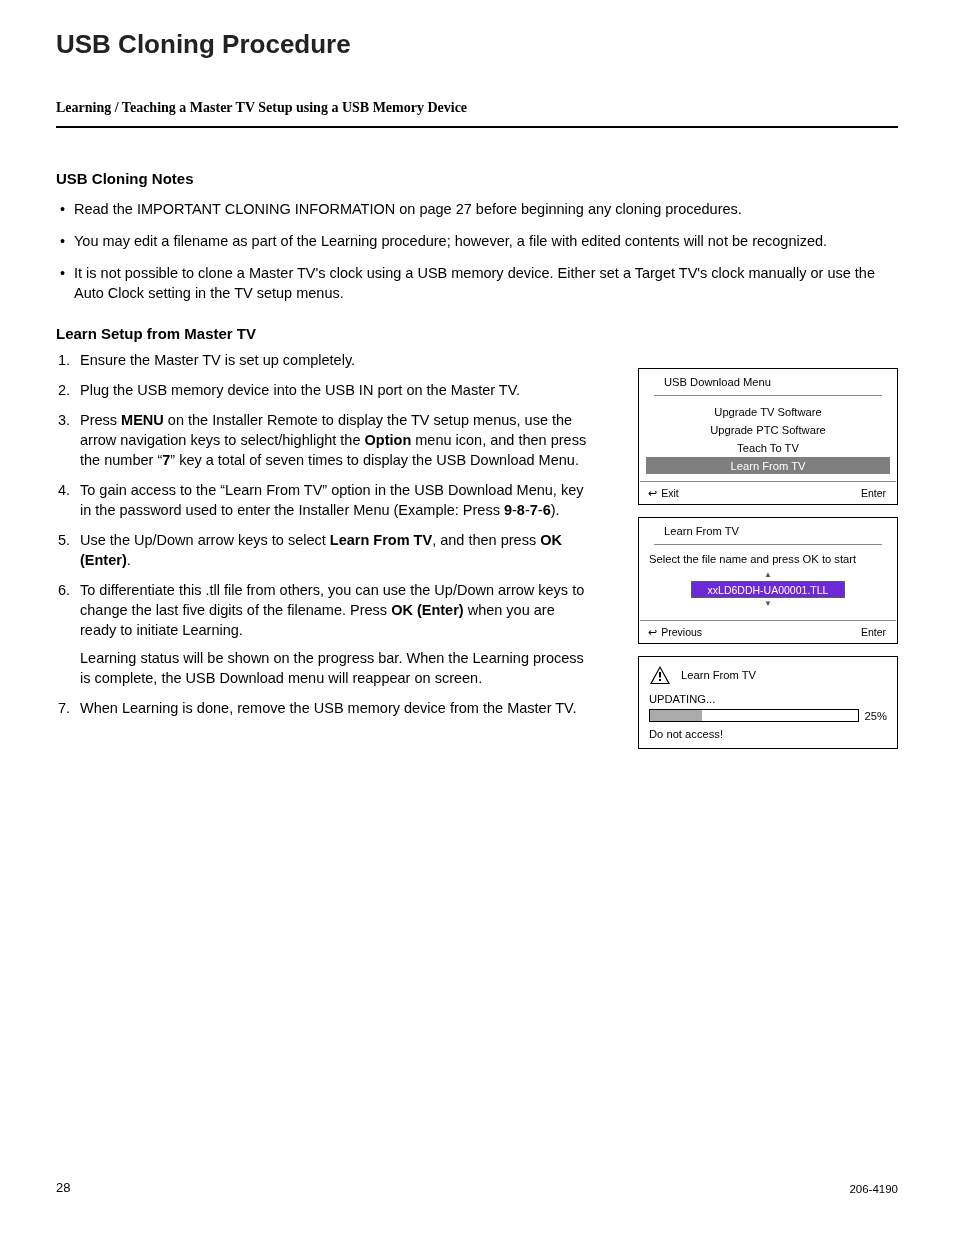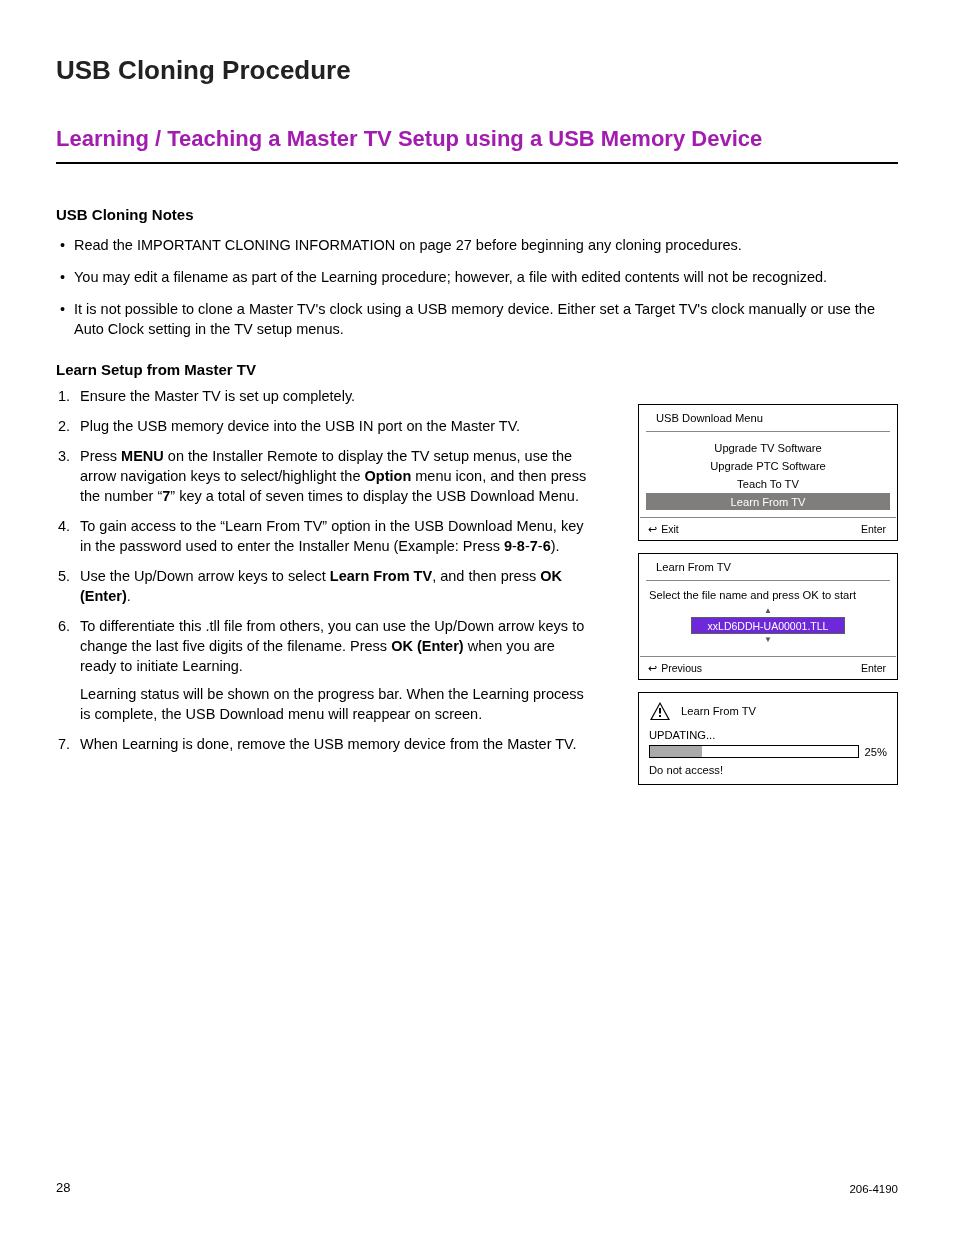--- a/index.html
+++ b/index.html
@@ -8,38 +8,39 @@
       padding: 0;
       font-family: Arial, Helvetica, sans-serif;
       color: #000;
       background: #fff;
       width: 954px;
       height: 1235px;
       position: relative;
       box-sizing: border-box;
     }
     .page {
-      padding: 55px 56px 40px 56px;
+      padding: 29px 56px 40px 56px;
       box-sizing: border-box;
       height: 100%;
       position: relative;
     }
     h1.main-title {
       font-size: 26px;
       font-weight: bold;
       margin: 0 0 40px 0;
       color: #222;
     }
     h2.sub-title {
-      font-size: 22px;
+      font-size: 14px;
       font-weight: bold;
       margin: 0 0 14px 0;
       padding-bottom: 10px;
       border-bottom: 2px solid #000;
-      color: #a21caf;
+      color: #000000;
+      font-family: Liberation Serif, serif;
     }
     .spacer-after-sub { height: 28px; }
     h3.section-heading {
       font-size: 15px;
       font-weight: bold;
       margin: 0 0 8px 0;
     }
     .notes-block { margin-bottom: 22px; }
     ul.bullets {
       list-style: none;
@@ -95,21 +96,21 @@
     
     .menu-box {
       border: 1px solid #000;
       font-size: 11.2px;
       margin-bottom: 12px;
       background: #fff;
     }
     .menu-header {
       padding: 7px 10px 7px 10px;
       border-bottom: 1px solid #888;
-      margin: 0 7px;
+      margin: 0 15px;
     }
     .menu-items {
       padding: 6px 7px 6px 7px;
     }
     .menu-item {
       padding: 2.5px 3px;
       margin: 1px 0;
       text-align: center;
     }
     .menu-item.selected {

